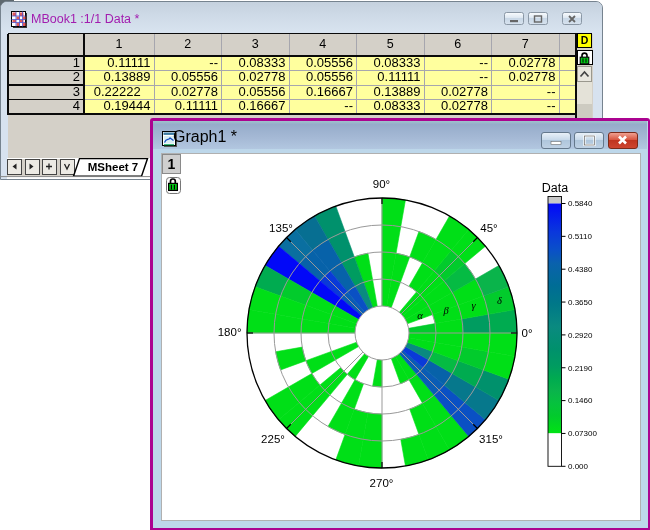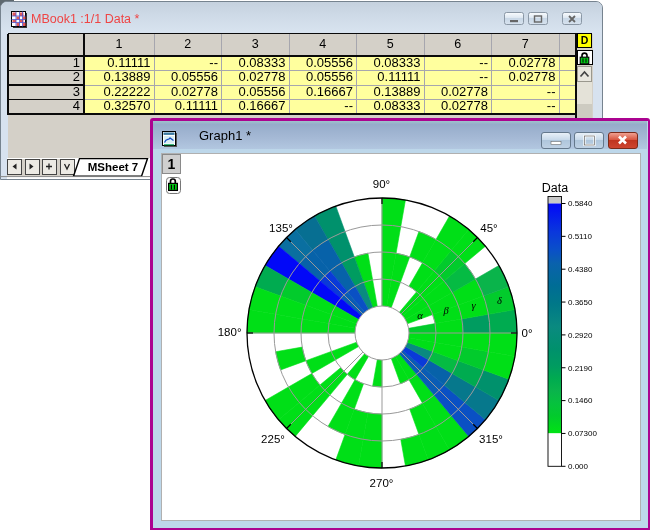--- a/index.html
+++ b/index.html
@@ -28,21 +28,21 @@
 </g>
 <g stroke="#5050C8" stroke-width="0.8">
 <line x1="0.5" y1="5" x2="14.5" y2="5"></line>
       <line x1="0.5" y1="8.5" x2="14.5" y2="8.5"></line>
 <line x1="0.5" y1="11.5" x2="14.5" y2="11.5"></line>
 <line x1="5" y1="0.5" x2="5" y2="15.5"></line>
       <line x1="8.5" y1="0.5" x2="8.5" y2="15.5"></line>
       <line x1="11.5" y1="0.5" x2="11.5" y2="15.5"></line>
 </g>
 </svg>
-<div style="position:absolute;left:31px;top:12px;font-size:12.5px;color:#ef4444">MBook1 :1/1 Data *</div>
+<div style="position:absolute;left:31px;top:12px;font-size:12.5px;color:#a21caf">MBook1 :1/1 Data *</div>
 <div style="position:absolute;left:504px;top:11.5px;width:20px;height:13.5px;background:linear-gradient(#F7FAFD,#DDE7F1 45%,#C9D8E7 50%,#D7E2EE);border:1px solid #8B98A6;border-radius:2.5px;box-sizing:border-box;text-align:center;line-height:11px;font-size:9px;color:#555;font-weight:bold"></div>
 <div style="position:absolute;left:528px;top:11.5px;width:20px;height:13.5px;background:linear-gradient(#F7FAFD,#DDE7F1 45%,#C9D8E7 50%,#D7E2EE);border:1px solid #8B98A6;border-radius:2.5px;box-sizing:border-box;text-align:center;line-height:11px;font-size:9px;color:#555;font-weight:bold"></div>
 <div style="position:absolute;left:562px;top:11.5px;width:20px;height:13.5px;background:linear-gradient(#F7FAFD,#DDE7F1 45%,#C9D8E7 50%,#D7E2EE);border:1px solid #8B98A6;border-radius:2.5px;box-sizing:border-box;text-align:center;line-height:11px;font-size:9px;color:#555;font-weight:bold"></div>
 <svg style="position:absolute;left:504px;top:11.5px" width="80" height="14" viewBox="0 0 80 14">
     <rect x="6" y="8" width="8" height="2.2" fill="#666"></rect>
     <rect x="30.5" y="4" width="7" height="6" fill="none" stroke="#666" stroke-width="1.4"></rect>
     <path d="M65 4 L71 10 M71 4 L65 10" stroke="#666" stroke-width="1.8"></path>
   </svg>
 
 <div style="position:absolute;left:8px;top:33.5px;width:584.5px;height:124.5px;background:#D4D0C8"></div>
@@ -66,29 +66,29 @@
 <div style="position:absolute;left:491.5px;top:56.7px;width:64.0px;text-align:right;font-size:13px;line-height:11px;color:#000">0.02778</div>
 <div style="position:absolute;left:8px;top:71.2px;width:72px;text-align:right;font-size:13px;line-height:11px;color:#000">2</div>
 <div style="position:absolute;left:84.0px;top:71.2px;width:66.5px;text-align:right;font-size:13px;line-height:11px;color:#000">0.13889</div>
 <div style="position:absolute;left:154.0px;top:71.2px;width:64.0px;text-align:right;font-size:13px;line-height:11px;color:#000">0.05556</div>
 <div style="position:absolute;left:221.5px;top:71.2px;width:64.0px;text-align:right;font-size:13px;line-height:11px;color:#000">0.02778</div>
 <div style="position:absolute;left:289.0px;top:71.2px;width:64.0px;text-align:right;font-size:13px;line-height:11px;color:#000">0.05556</div>
 <div style="position:absolute;left:356.5px;top:71.2px;width:64.0px;text-align:right;font-size:13px;line-height:11px;color:#000">0.11111</div>
 <div style="position:absolute;left:424.0px;top:71.2px;width:64.0px;text-align:right;font-size:13px;line-height:11px;color:#000">--</div>
 <div style="position:absolute;left:491.5px;top:71.2px;width:64.0px;text-align:right;font-size:13px;line-height:11px;color:#000">0.02778</div>
 <div style="position:absolute;left:8px;top:85.7px;width:72px;text-align:right;font-size:13px;line-height:11px;color:#000">3</div>
-<div style="position:absolute;left:84.0px;top:85.7px;width:66.5px;text-align:right;font-size:13px;line-height:11px;color:#000">0.22222</div>
+<div style="position:absolute;left:84.0px;top:85.7px;width:66.5px;text-align:center;font-size:13px;line-height:11px;color:#000">0.22222</div>
 <div style="position:absolute;left:154.0px;top:85.7px;width:64.0px;text-align:right;font-size:13px;line-height:11px;color:#000">0.02778</div>
 <div style="position:absolute;left:221.5px;top:85.7px;width:64.0px;text-align:right;font-size:13px;line-height:11px;color:#000">0.05556</div>
 <div style="position:absolute;left:289.0px;top:85.7px;width:64.0px;text-align:right;font-size:13px;line-height:11px;color:#000">0.16667</div>
 <div style="position:absolute;left:356.5px;top:85.7px;width:64.0px;text-align:right;font-size:13px;line-height:11px;color:#000">0.13889</div>
 <div style="position:absolute;left:424.0px;top:85.7px;width:64.0px;text-align:right;font-size:13px;line-height:11px;color:#000">0.02778</div>
 <div style="position:absolute;left:491.5px;top:85.7px;width:64.0px;text-align:right;font-size:13px;line-height:11px;color:#000">--</div>
 <div style="position:absolute;left:8px;top:100.2px;width:72px;text-align:right;font-size:13px;line-height:11px;color:#000">4</div>
-<div style="position:absolute;left:84.0px;top:100.2px;width:66.5px;text-align:right;font-size:13px;line-height:11px;color:#000">0.32570</div>
+<div style="position:absolute;left:84.0px;top:100.2px;width:66.5px;text-align:right;font-size:13px;line-height:11px;color:#000">0.19444</div>
 <div style="position:absolute;left:154.0px;top:100.2px;width:64.0px;text-align:right;font-size:13px;line-height:11px;color:#000">0.11111</div>
 <div style="position:absolute;left:221.5px;top:100.2px;width:64.0px;text-align:right;font-size:13px;line-height:11px;color:#000">0.16667</div>
 <div style="position:absolute;left:289.0px;top:100.2px;width:64.0px;text-align:right;font-size:13px;line-height:11px;color:#000">--</div>
 <div style="position:absolute;left:356.5px;top:100.2px;width:64.0px;text-align:right;font-size:13px;line-height:11px;color:#000">0.08333</div>
 <div style="position:absolute;left:424.0px;top:100.2px;width:64.0px;text-align:right;font-size:13px;line-height:11px;color:#000">0.02778</div>
 <div style="position:absolute;left:491.5px;top:100.2px;width:64.0px;text-align:right;font-size:13px;line-height:11px;color:#000">--</div>
 <div style="position:absolute;left:153.5px;top:34px;width:1px;height:80px;background:#A6A6AE"></div>
 <div style="position:absolute;left:221.0px;top:34px;width:1px;height:80px;background:#A6A6AE"></div>
 <div style="position:absolute;left:288.5px;top:34px;width:1px;height:80px;background:#A6A6AE"></div>
 <div style="position:absolute;left:356.0px;top:34px;width:1px;height:80px;background:#A6A6AE"></div>
@@ -148,21 +148,21 @@
 <div style="position:absolute;left:152.5px;top:120.5px;width:495px;height:407px;background:#BDD7EA"></div>
 <div style="position:absolute;left:153px;top:121px;width:494px;height:28px;background:linear-gradient(#9FC3CC,#96ACCA 12%,#A5B9D5 60%,#B2C7E0)">
   <svg style="position:absolute;left:8.5px;top:10px" width="16" height="17" viewBox="0 0 16 17">
 <rect x="2" y="2" width="13" height="14" fill="#555"></rect>
 <rect x="0.5" y="0.5" width="13" height="14" fill="#FFF" stroke="#000" stroke-width="1"></rect>
 <rect x="1.5" y="1.5" width="11" height="2.4" fill="#3A78A0"></rect>
 <rect x="1.8" y="5" width="10.4" height="7.5" fill="#D8EEF4"></rect>
 <path d="M2.5 11.5 C4.5 6.5 6.5 10 8 7 L11.5 9.5" stroke="#1048C0" stroke-width="1.2" fill="none"></path>
 <path d="M2 13.8 L12 13.8" stroke="#00A050" stroke-width="1.1" fill="none"></path>
 </svg>
-  <div style="position:absolute;left:46px;top:7px;font-size:13px;color:#000">Graph1 *</div>
+  <div style="position:absolute;left:20px;top:7px;font-size:16px;color:#000">Graph1 *</div>
   <div style="position:absolute;left:388px;top:10.5px;width:30px;height:17px;background:linear-gradient(#E8F0F8,#C8D9EA 45%,#AFC6DC 50%,#BED1E4);border:1px solid #64788C;border-radius:3px;box-sizing:border-box"></div>
     <div style="position:absolute;left:421px;top:10.5px;width:30px;height:17px;background:linear-gradient(#E8F0F8,#C8D9EA 45%,#AFC6DC 50%,#BED1E4);border:1px solid #64788C;border-radius:3px;box-sizing:border-box"></div>
     <div style="position:absolute;left:455px;top:10.5px;width:30px;height:17px;background:linear-gradient(#F0A090,#D85540 45%,#C03520 50%,#CE4530);border:1px solid #7A2A1A;border-radius:3px;box-sizing:border-box"></div>
     <svg style="position:absolute;left:388px;top:10.5px" width="100" height="17" viewBox="0 0 100 17">
       <rect x="10" y="9.5" width="10" height="3" fill="#FFF" stroke="#555" stroke-width="0.5"></rect>
       <rect x="43.5" y="4" width="10" height="9" fill="none" stroke="#FFF" stroke-width="2.2"></rect>
       <rect x="43.5" y="4" width="10" height="9" fill="none" stroke="#666" stroke-width="0.7"></rect>
       <path d="M78 4.5 L85 11.5 M85 4.5 L78 11.5" stroke="#FFF" stroke-width="2.6"></path>
     </svg>
 </div>

